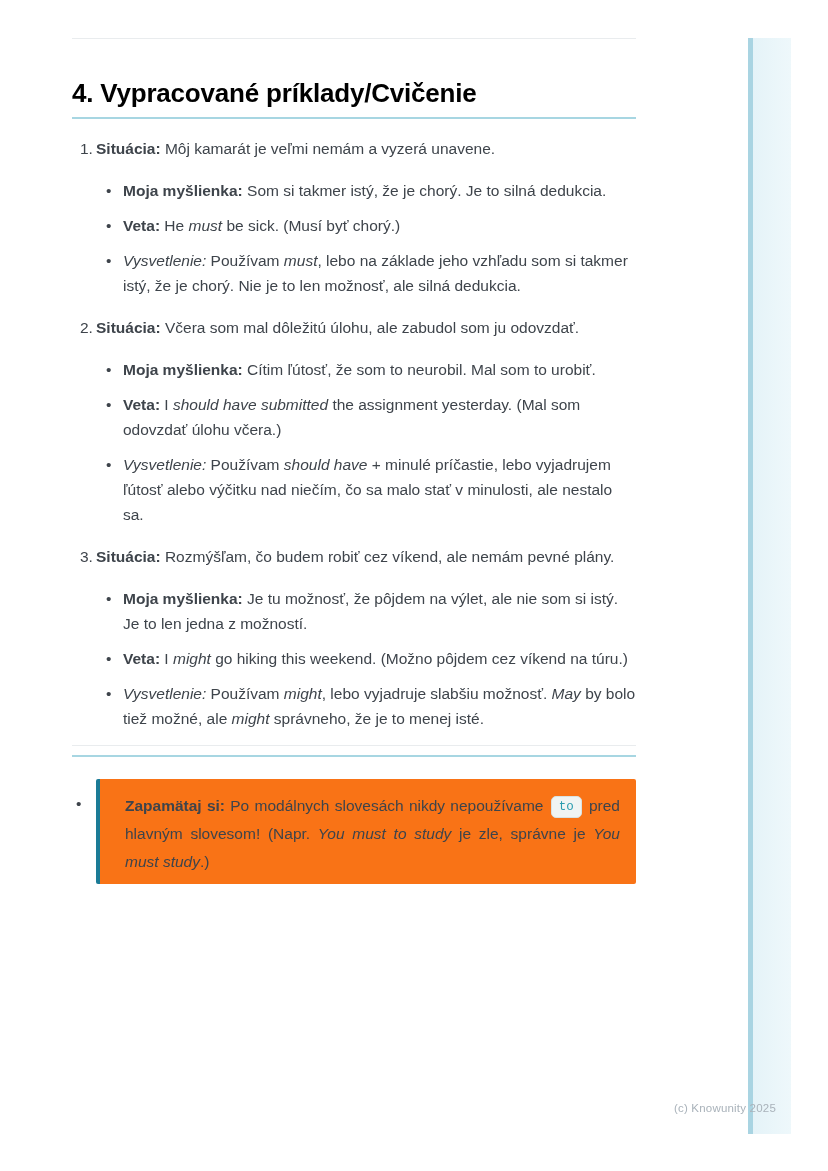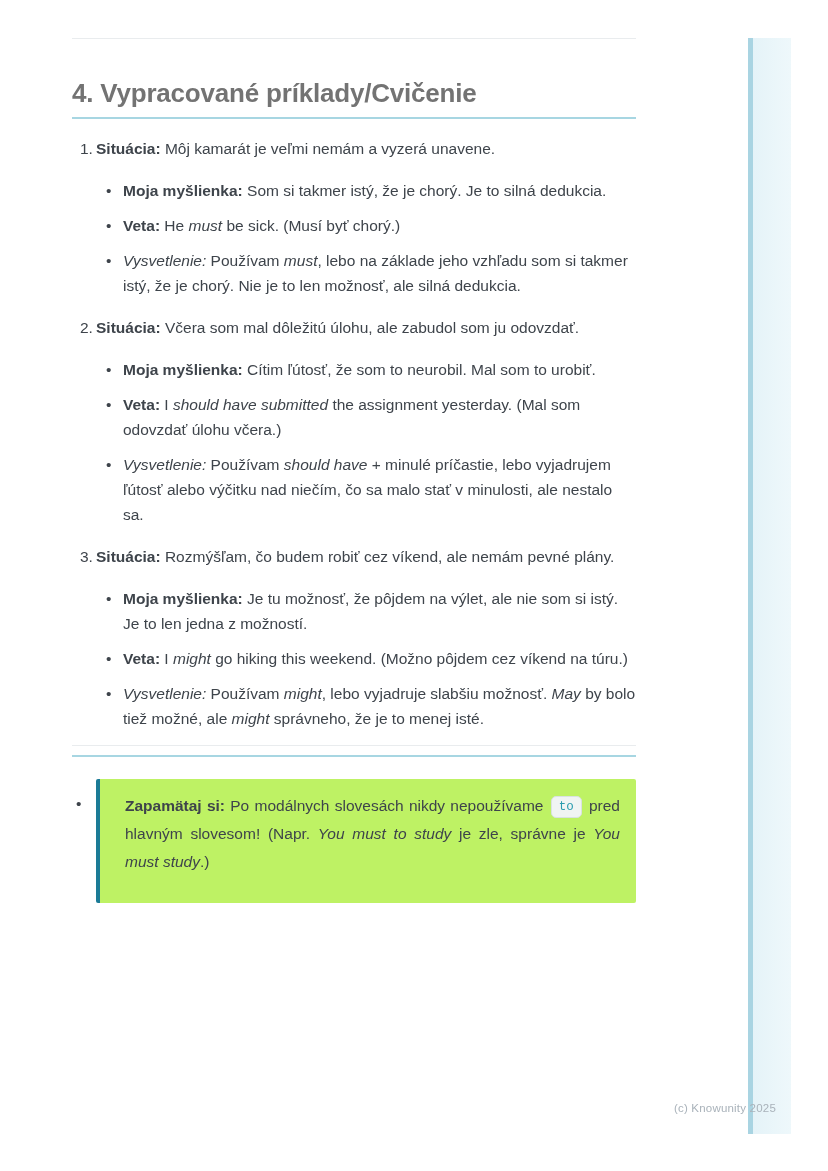--- a/index.html
+++ b/index.html
@@ -7,42 +7,42 @@
   body {
     width: 828px; height: 1171px; position: relative; overflow: hidden;
     font-family: "Liberation Sans", "DejaVu Sans", sans-serif;
     color: #3e444b;
   }
   .page { position: absolute; left: 72px; top: 0; width: 564px; }
   .hr { height: 1px; background: #e9ecee; }
   .hr-top { margin-top: 38px; }
   .hr-mid { margin-top: 14px; }
   .h2 {
-    color: #737373; font-size: 26px; line-height: 30px; font-weight: 700;
+    color: #000000; font-size: 26px; line-height: 30px; font-weight: 700;
     margin-top: 39px; letter-spacing: -0.2px;
   }
   .underline { height: 2px; background: #a7d6e2; margin-top: 9px; }
   .intro { margin-top: 20px; font-size: 15.5px; line-height: 29px; text-align: justify; }
   .olist { margin-top: 8px; }
   .oitem { margin-top: 17px; }
   .ohead { display: flex; line-height: 25px; font-size: 15.5px; }
   .onum { width: 16px; margin-left: 8px; flex: none; }
   .ohead-text { flex: 1; }
   .ul { margin-top: 17px; margin-left: 34px; }
   .li { display: flex; line-height: 25px; font-size: 15.5px; }
   .li + .li { margin-top: 10px; }
   .dot { width: 17px; flex: none; }
   .li-text { flex: 1; }
   .b { font-weight: 700; }
   .i { font-style: italic; }
   .callout-row { display: flex; margin-top: 22px; }
   .callout-dot { width: 20px; margin-left: 4px; padding-top: 16px; flex: none; font-size: 15.5px; }
   .callout {
-    flex: 1; background: #bef264; border-left: 4px solid #1b7b96; border-radius: 2px;
-    padding: 13px 16px 27px 25px; font-size: 15.5px; line-height: 28px; text-align: justify;
+    flex: 1; background: #f97316; border-left: 4px solid #1b7b96; border-radius: 2px;
+    padding: 13px 16px 8px 25px; font-size: 15.5px; line-height: 28px; text-align: justify;
   }
   .chip {
     display: inline-block; background: #f0f4f3; border: 1px solid #d9e2e1; border-radius: 5px;
     padding: 0 7px; margin: 0 2px; font-family: "Liberation Mono", "DejaVu Sans Mono", monospace;
     font-size: 12.5px; line-height: 20px; color: #2a9cae; font-style: normal; font-weight: 400;
     vertical-align: 1px;
   }
   .edge-strip {
     position: absolute; left: 748px; top: 38px; width: 43px; height: 1096px; z-index: 1;
     background: linear-gradient(90deg, #a9d4e2 0, #a9d4e2 5px, #e5f3f8 5px, #eef8fb 100%);

